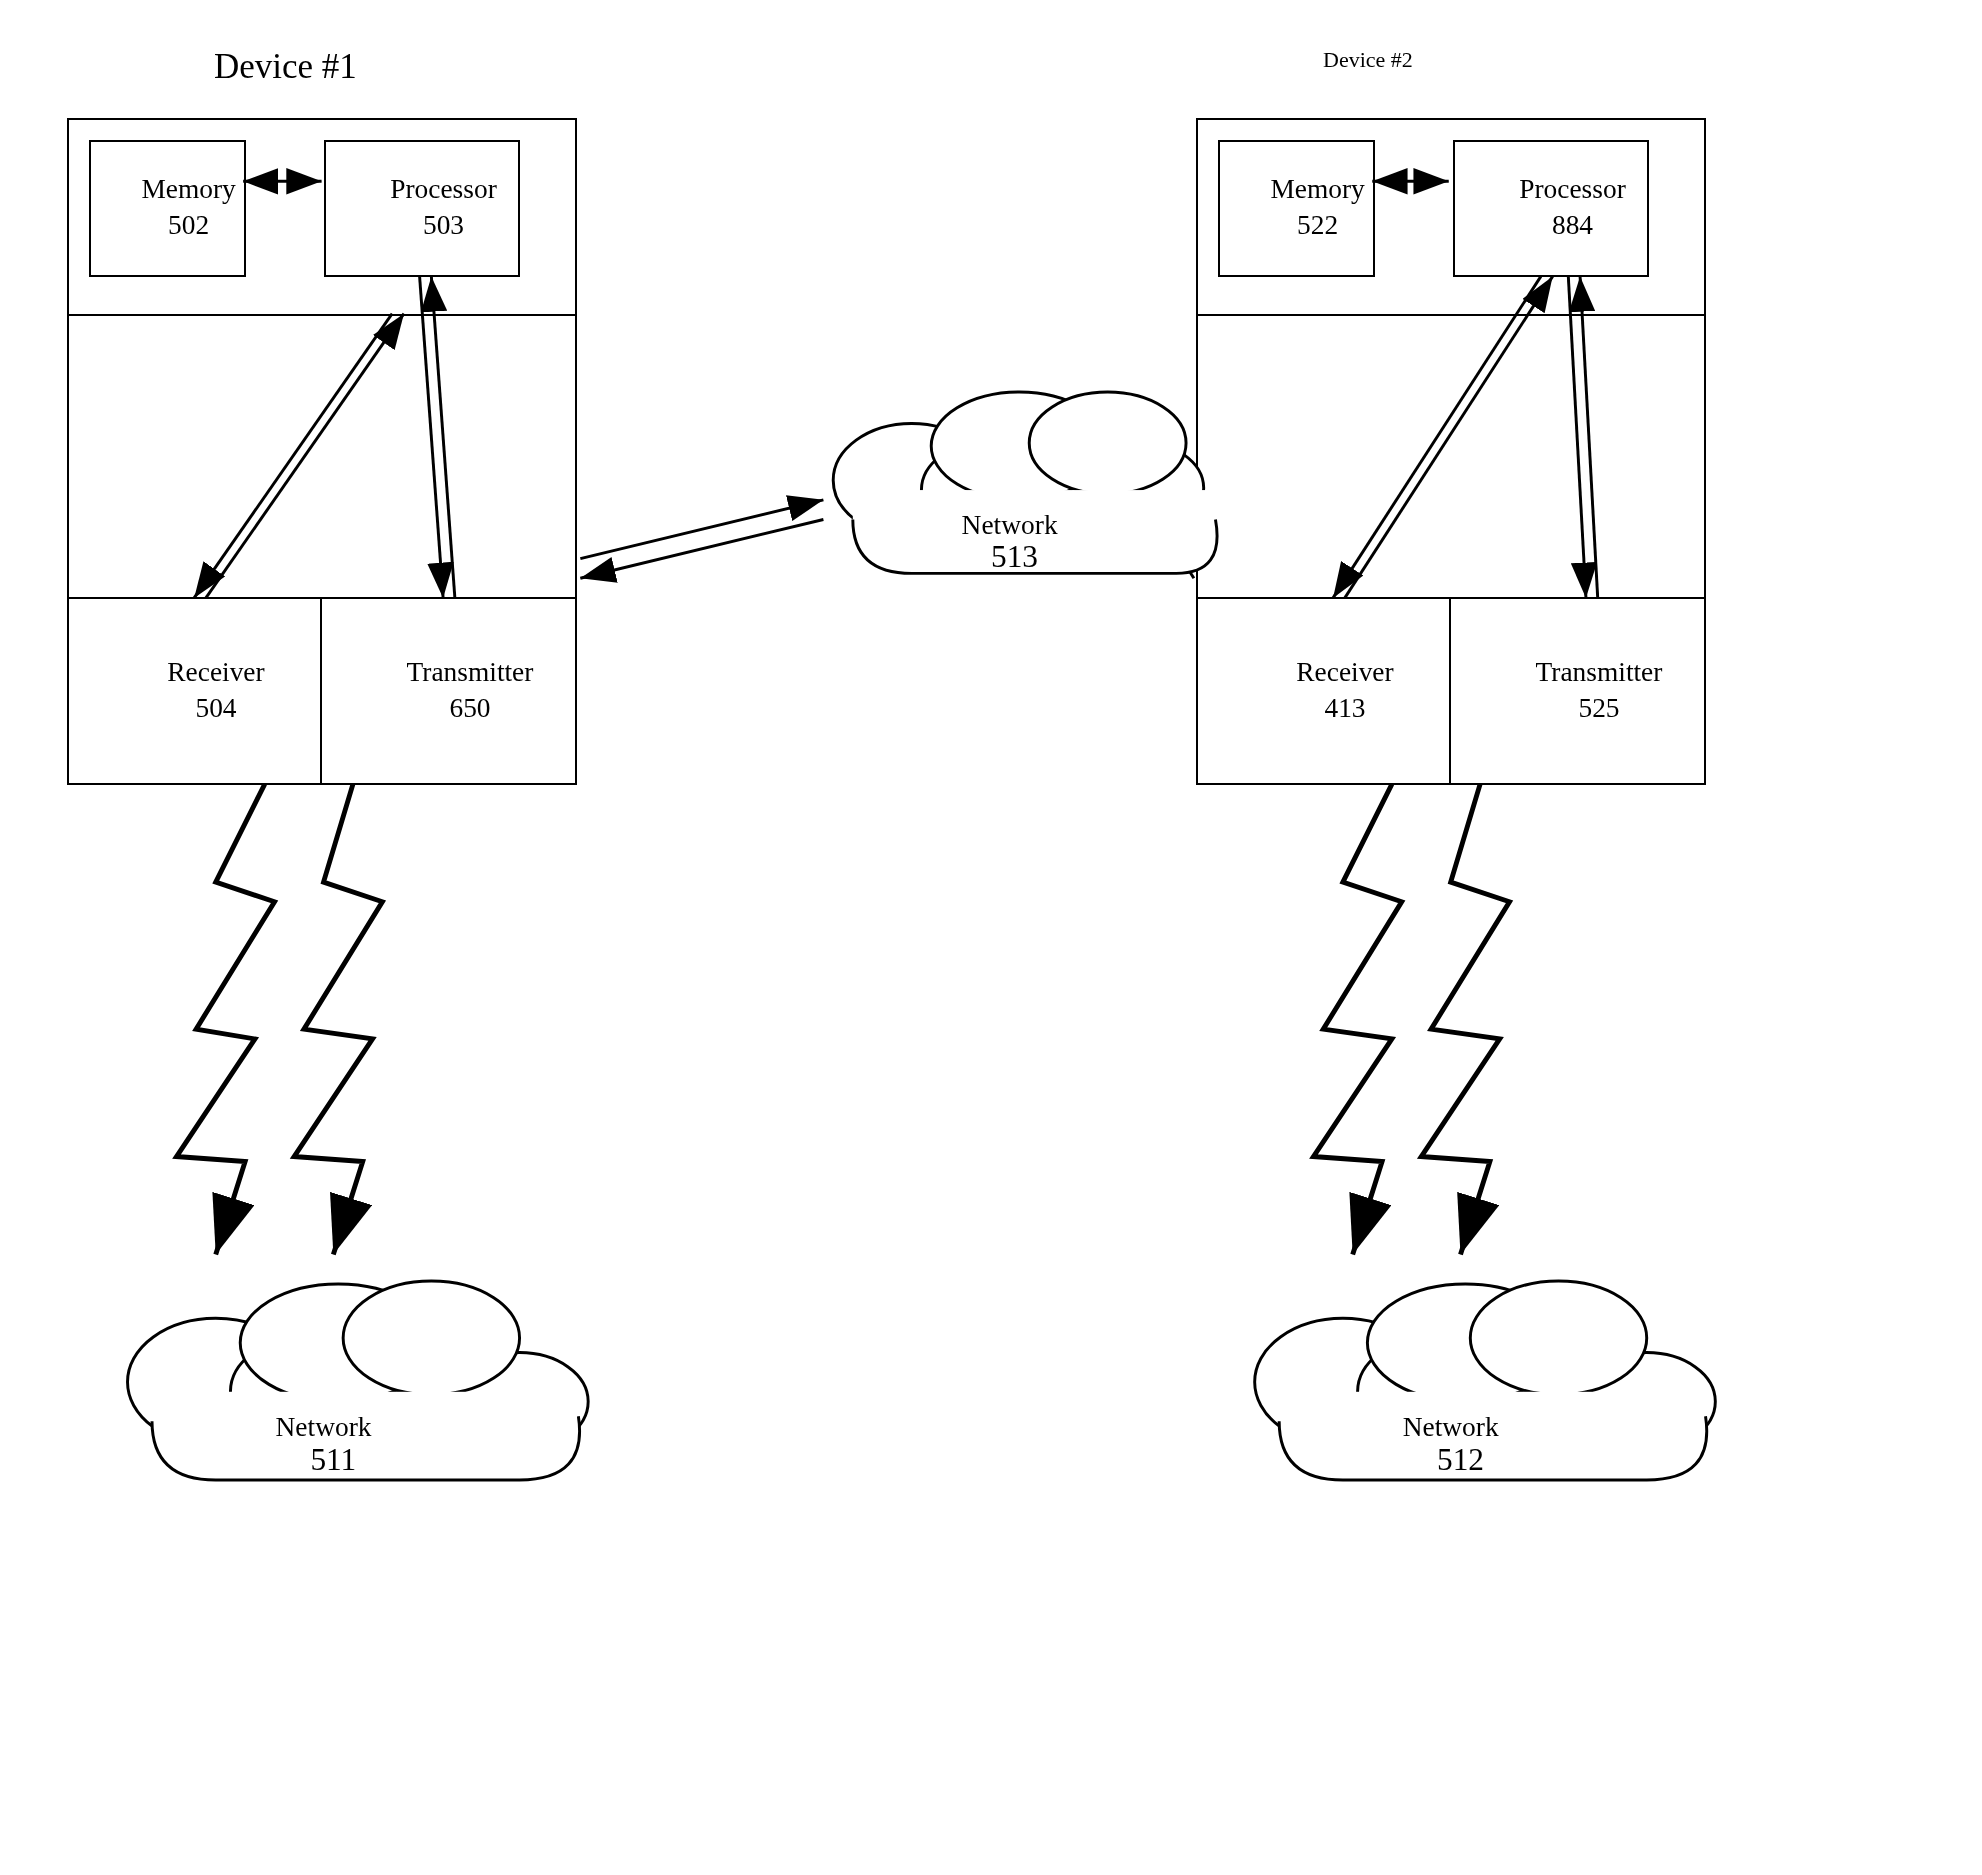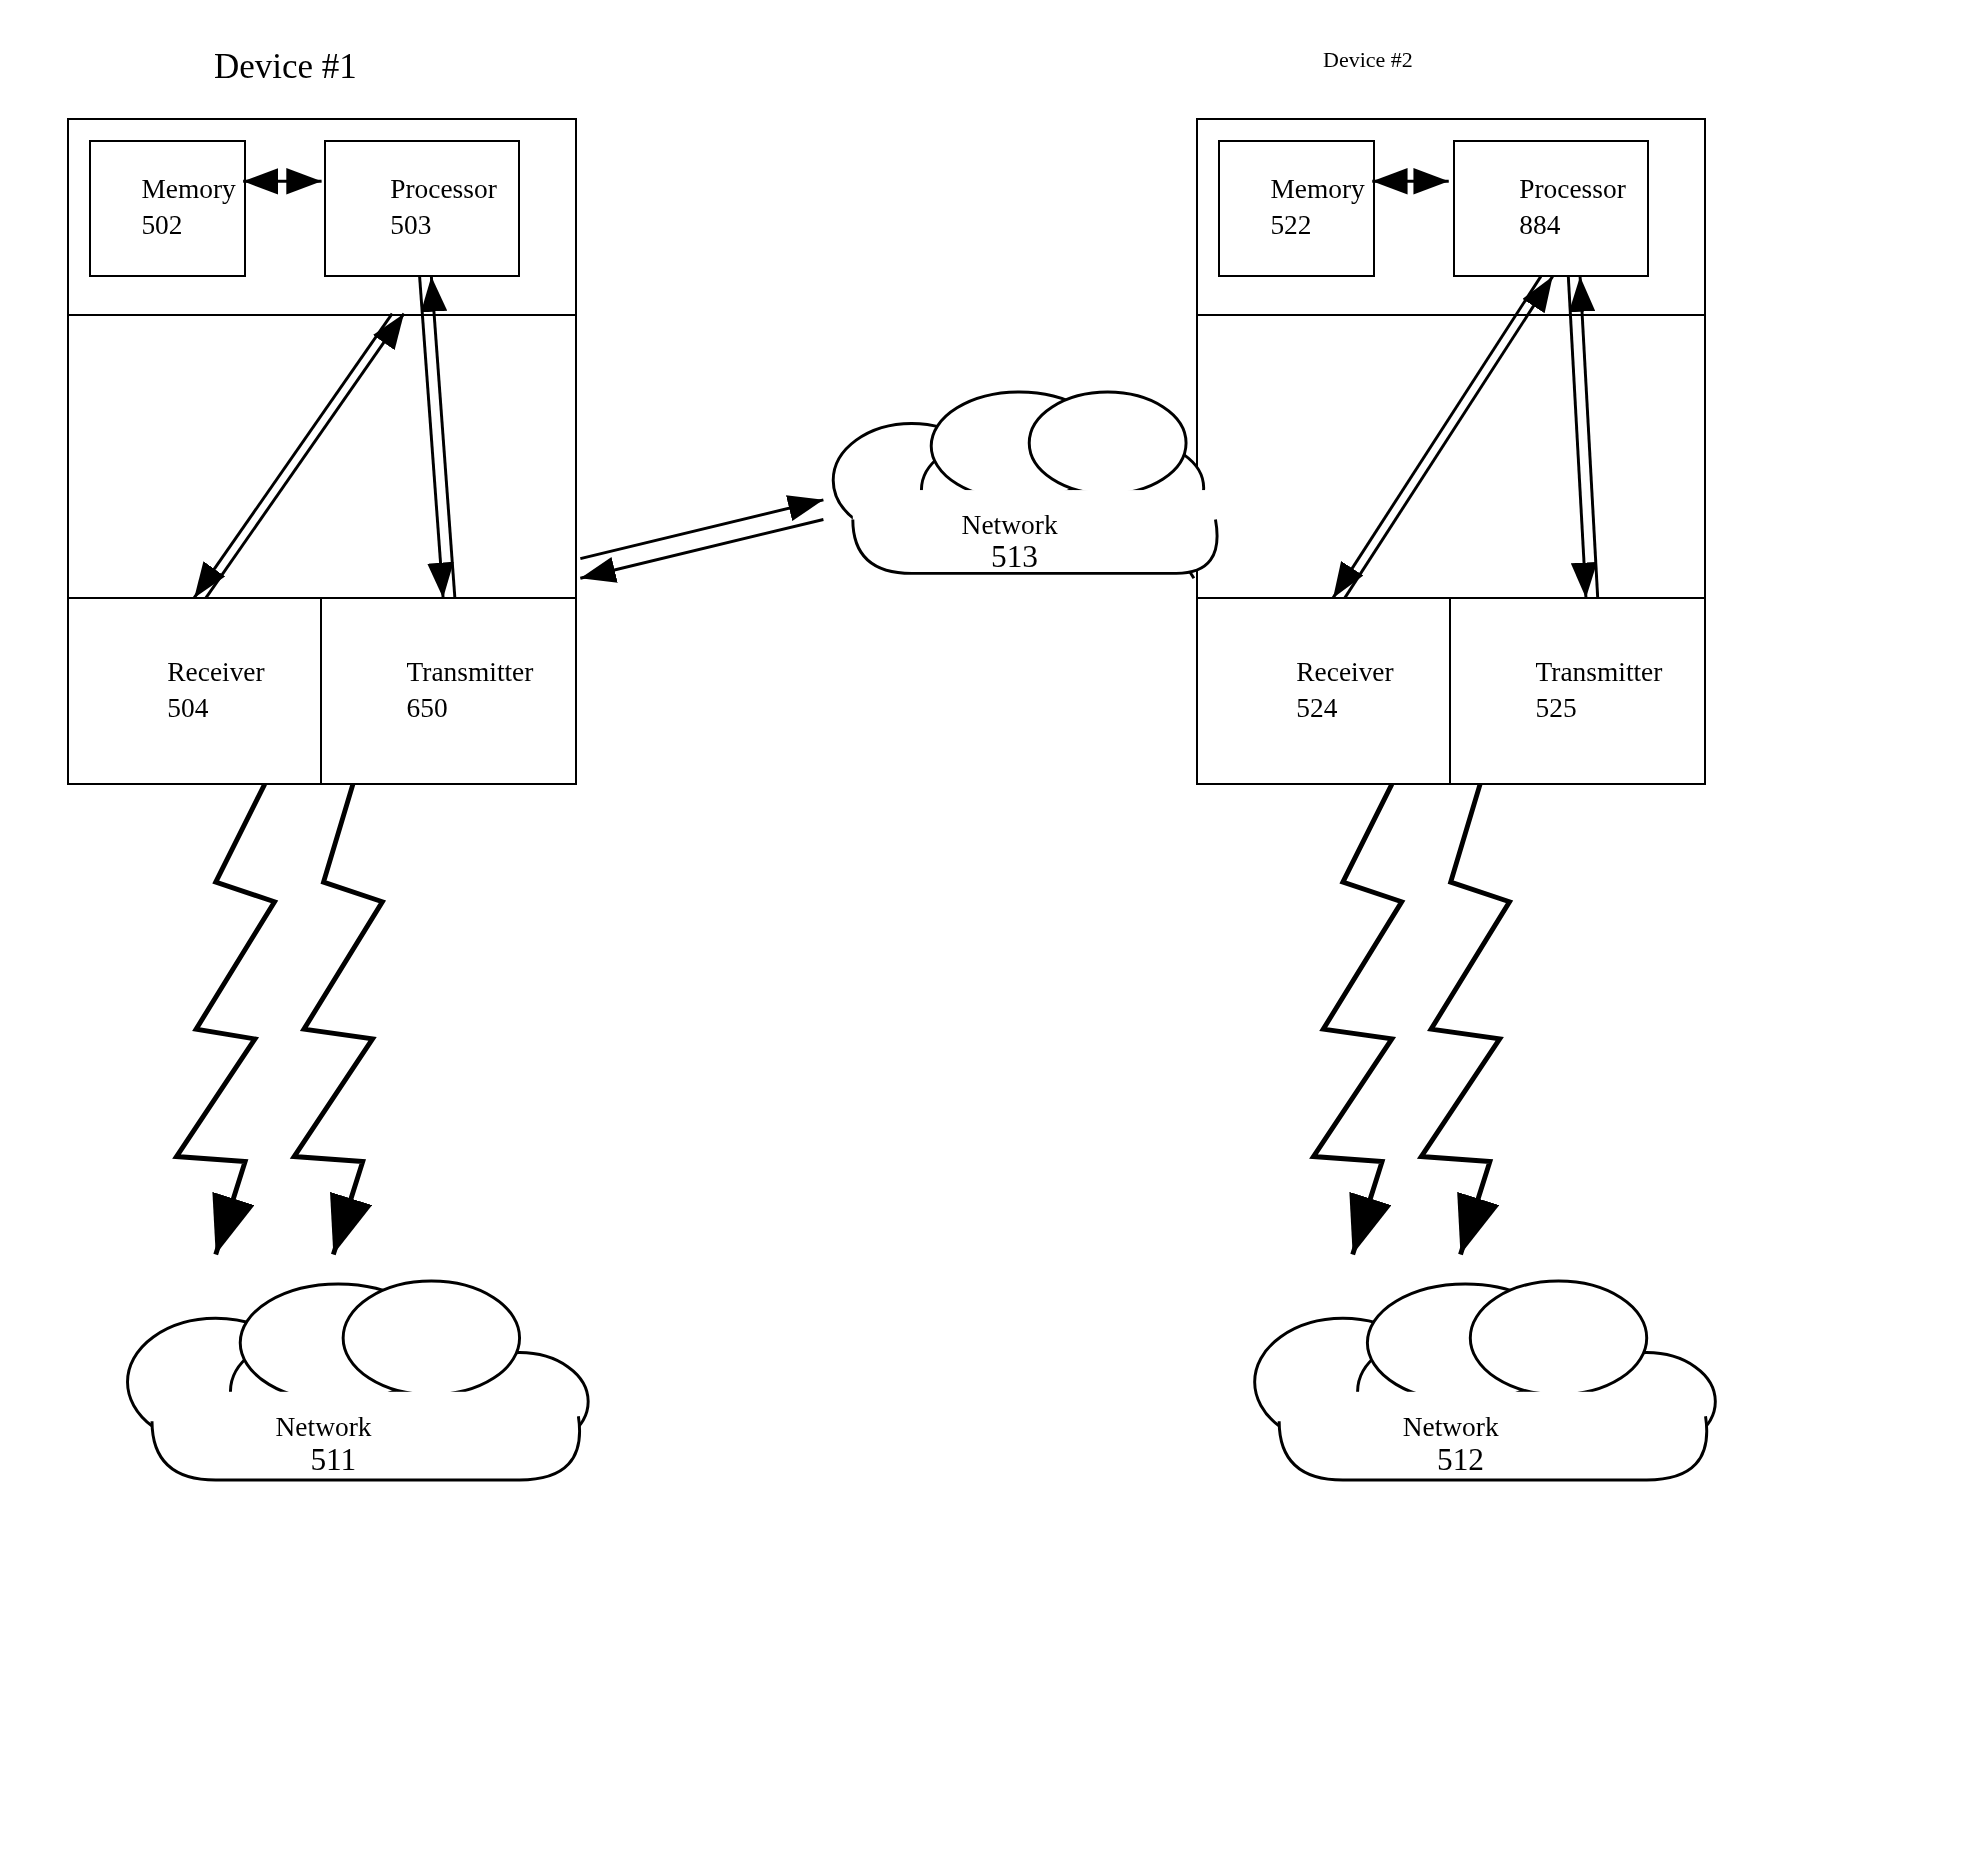--- a/index.html
+++ b/index.html
@@ -70,21 +70,21 @@
       height: 137px;
       border: 2px solid #000;
       display: flex;
       flex-direction: column;
       align-items: center;
       justify-content: center;
     }
 
     .box-label {
       font-size: 27.4px;
-      text-align: left;
+      text-align: center;
       line-height: 1.3;
       margin-left: 43px;
     }
 
     .receiver-box-1 {
       position: absolute;
       bottom: 0;
       left: 0;
       width: 50%;
       height: 186px;
@@ -248,21 +248,21 @@
       <span class="box-label">
         <span>Processor</span><br>
         <span>884</span>
       </span>
     </div>
   </div>
 
   <div class="receiver-box-2">
     <span class="box-label">
       <span>Receiver</span><br>
-      <span>524</span>
+      <span>413</span>
     </span>
   </div>
 
   <div class="transmitter-box-2">
     <span class="box-label">
       <span>Transmitter</span><br>
       <span>525</span>
     </span>
   </div>
 </div>

